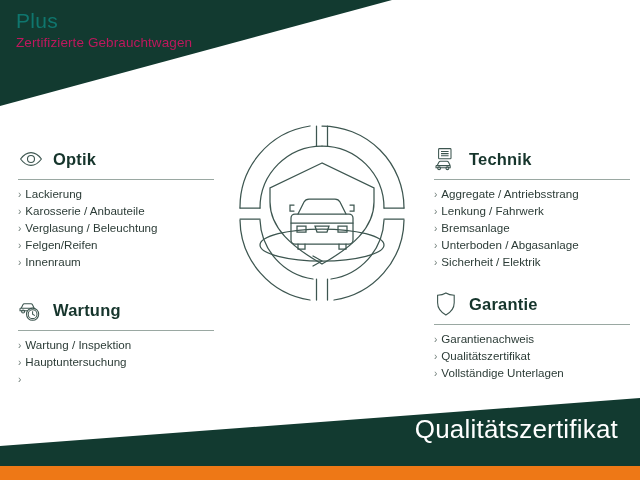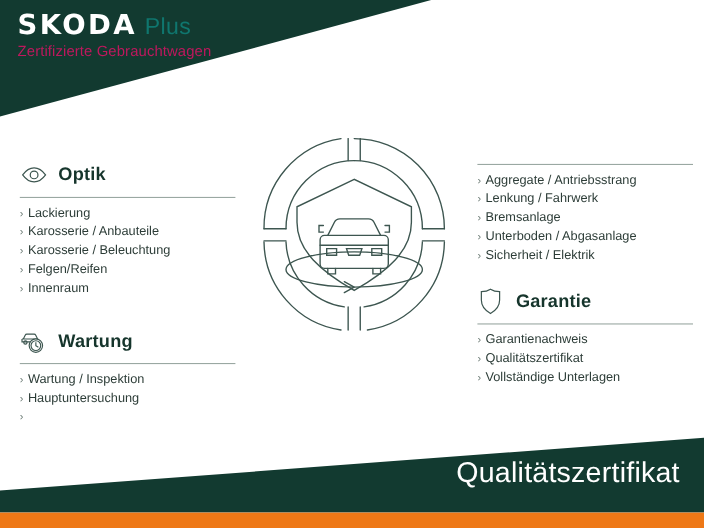--- a/index.html
+++ b/index.html
@@ -132,21 +132,20 @@
 <div id="stage">
 
   <svg class="band-svg" viewBox="0 0 640 480" preserveAspectRatio="none">
     <polygon points="0,0 392,0 0,106" fill="#123a30"></polygon>
     <polygon points="640,398 640,466 0,466 0,446" fill="#123a30"></polygon>
     <rect x="0" y="466" width="640" height="14" fill="#ee7816"></rect>
   </svg>
 
   <div id="header-logo">
     <div class="logo-wordmark">
-      <span class="logo-skoda">SKODA</span>
       <span class="logo-plus">Plus</span>
     </div>
     <div class="logo-tagline">Zertifizierte Gebrauchtwagen</div>
   </div>
 
   <div class="column top" id="col-left">
 
     <section class="panel">
       <div class="panel-head">
         <span class="panel-icon">
@@ -162,21 +161,21 @@
         <li>
             <span class="chev">›</span>
             <span>Lackierung</span>
           </li>
         <li>
             <span class="chev">›</span>
             <span>Karosserie / Anbauteile</span>
           </li>
         <li>
             <span class="chev">›</span>
-            <span>Karosserie / Beleuchtung</span>
+            <span>Verglasung / Beleuchtung</span>
           </li>
         <li>
             <span class="chev">›</span>
             <span>Felgen/Reifen</span>
           </li>
         <li>
             <span class="chev">›</span>
             <span>Innenraum</span>
           </li>
       </ul>
@@ -210,20 +209,33 @@
         <li>
             <span class="chev">›</span>
           </li>
       </ul>
     </section>
   </div>
 
   <div class="column top" id="col-right">
 
     <section class="panel">
+      <div class="panel-head">
+        <span class="panel-icon">
+          <svg width="26" height="26" viewBox="0 0 26 26" fill="none" stroke="#3d5650" stroke-width="1.05">
+            <rect x="4.6" y="2.6" width="12.4" height="10.2" rx="0.8"></rect>
+            <path d="M7 5.4h7.6M7 7.6h7.6M7 9.8h7.6"></path>
+            <path d="M2 19.6h14.2M3.2 19.6l1.7-3.4c.3-.6.8-.9 1.5-.9h6.6c.7 0 1.2.3 1.5.9l1.7 3.4"></path>
+            <path d="M2 19.6v2.1h14.2v-2.1"></path>
+            <circle cx="5.1" cy="22.2" r="1.4"></circle>
+            <circle cx="13.4" cy="22.2" r="1.4"></circle>
+          </svg>
+        </span>
+        <span class="panel-title">Technik</span>
+      </div>
       <div class="panel-rule"></div>
       <ul class="panel-list">
         <li>
             <span class="chev">›</span>
             <span>Aggregate / Antriebsstrang</span>
           </li>
         <li>
             <span class="chev">›</span>
             <span>Lenkung / Fahrwerk</span>
           </li>

